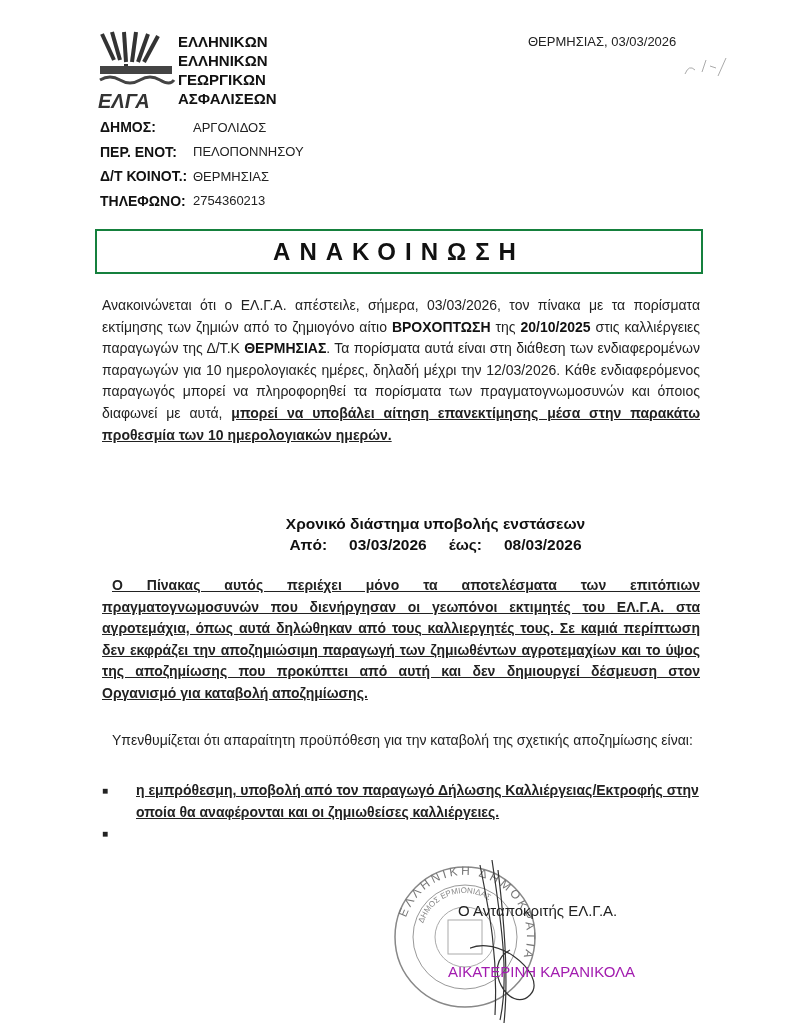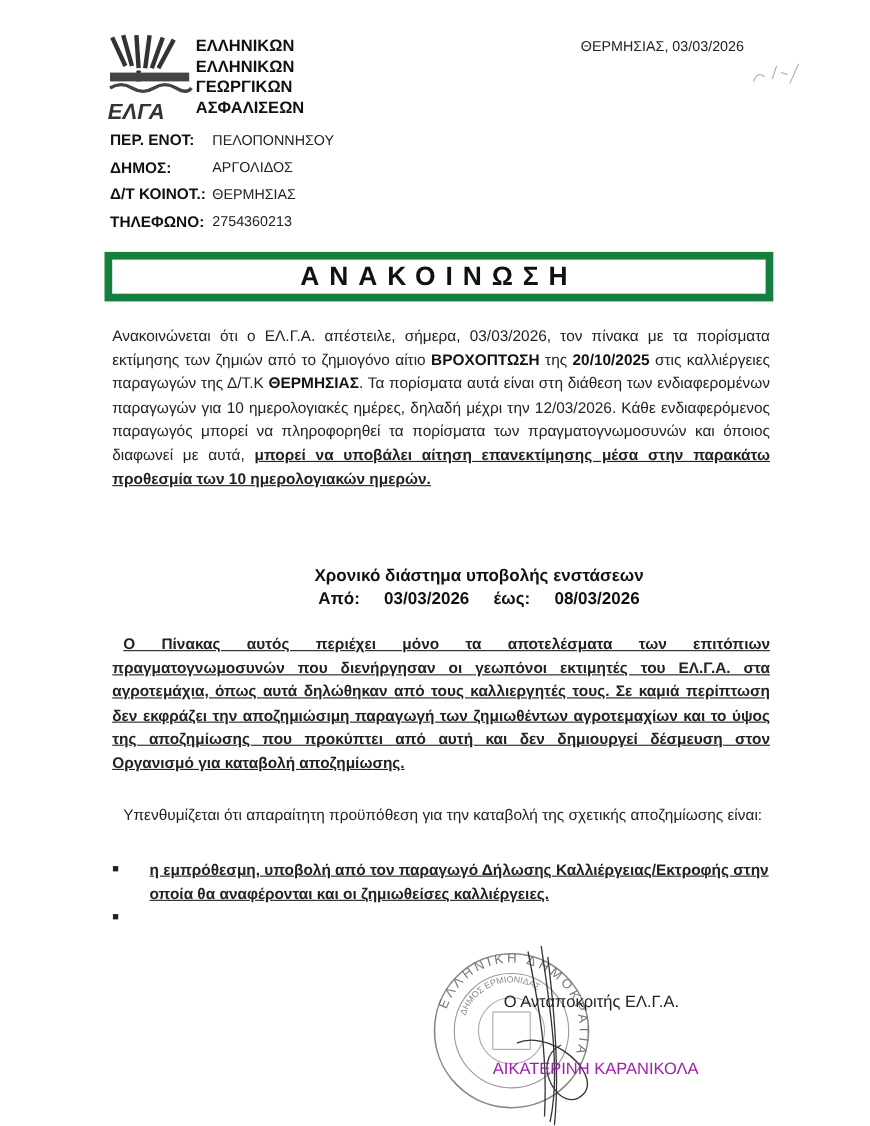--- a/index.html
+++ b/index.html
@@ -7,21 +7,21 @@
          font-family:"Liberation Sans", sans-serif; color:#1a1a1a; }
   .abs { position:absolute; }
   .logo { left:96px; top:30px; width:100px; height:82px; }
   .org { left:178px; top:32px; font-weight:bold; font-size:15px; line-height:19px; color:#111; }
   .date { left:528px; top:34px; font-size:13px; color:#222; }
   .scribble { left:680px; top:52px; width:60px; height:30px; }
   .info { left:100px; top:115px; font-size:13px; }
   .info .row { height:24.5px; display:flex; align-items:center; }
   .info .lbl { width:93px; font-weight:bold; font-size:14px; color:#111; }
   .info .val { color:#222; font-size:13px; }
-  .titlebox { left:95px; top:229px; width:608px; height:45px; border:7px solid #15803d;
+  .titlebox { left:95px; top:229px; width:608px; height:45px; border:2px solid #15803d;
               box-sizing:border-box; display:flex; align-items:center; justify-content:center; }
   .titlebox span { font-size:24px; font-weight:bold; letter-spacing:9px; color:#111; }
   .para { left:102px; width:598px; font-size:14px; line-height:21.6px; text-align:justify; color:#222; }
   .p1 { top:295px; }
   .u { text-decoration:underline;font-weight:bold; }
   b { color:#111; }
   .period { left:0; width:791px; top:513px; text-align:center; font-weight:bold; font-size:15.5px; line-height:21px; color:#111;padding-left:40px; }
   .period .gap { display:inline-block; width:22px; }
   .p2 { top:575px; }
   .p3 { top:730px; }
@@ -62,26 +62,26 @@
 
 <div class="abs date">ΘΕΡΜΗΣΙΑΣ, 03/03/2026</div>
 <div class="abs scribble">
   <svg width="60" height="30">
       <path d="M5 22 q4 -10 10 -4 M22 20 l4 -12 M38 24 l8 -18 M30 14 l6 2" stroke="#aaa" stroke-width="1" fill="none"></path>
     </svg>
 </div>
 
 <div class="abs info">
   <div class="row">
+    <span class="lbl">ΔΗΜΟΣ:</span>
+    <span class="val">ΑΡΓΟΛΙΔΟΣ</span>
+  </div>
+  <div class="row">
     <span class="lbl">ΠΕΡ. ΕΝΟΤ:</span>
     <span class="val">ΠΕΛΟΠΟΝΝΗΣΟΥ</span>
-  </div>
-  <div class="row">
-    <span class="lbl">ΔΗΜΟΣ:</span>
-    <span class="val">ΑΡΓΟΛΙΔΟΣ</span>
   </div>
   <div class="row">
     <span class="lbl">Δ/Τ ΚΟΙΝΟΤ.:</span>
     <span class="val">ΘΕΡΜΗΣΙΑΣ</span>
   </div>
   <div class="row">
     <span class="lbl">ΤΗΛΕΦΩΝΟ:</span>
     <span class="val">2754360213</span>
   </div>
 </div>

